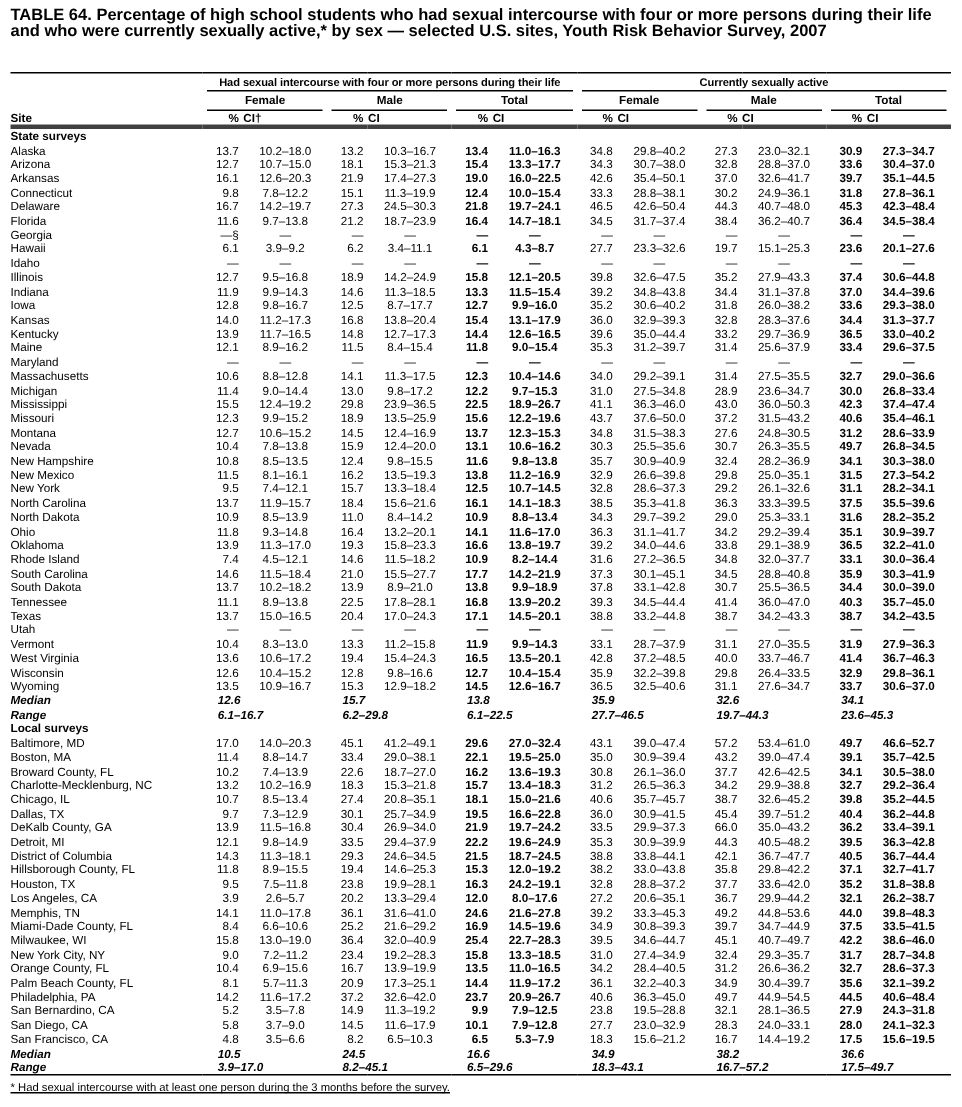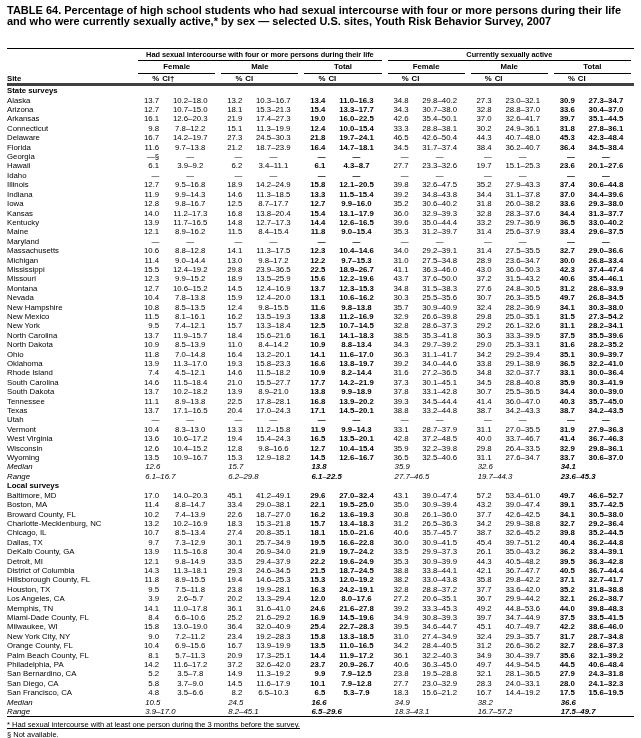--- a/index.html
+++ b/index.html
@@ -56,21 +56,21 @@
 
   th.pcthead { text-align: right; padding-right: 3px; }
   th.cihead  { text-align: left; }
 
   td.site { text-align: left; }
   td.pct  { text-align: right; padding-right: 3px; }
   td.ci   { text-align: center; }
   td.bold { font-weight: bold; }
 
   tr.section-row td { font-weight: bold; }
-  tr.summary-row td { font-style: italic; }
+  tr.summary-row td { font-style: italic; font-weight: bold; }
   td.sum { text-align: left; padding-left: 10px; }
 
   .footnotes {
     width: 627px;
     margin-top: 3px;
     font-size: 7.5px;
     line-height: 9.5px;
     text-decoration: underline;
   }
 </style>
@@ -547,21 +547,21 @@
           <td class="pct">34.3</td>
           <td class="ci">29.7–39.2</td>
           <td class="pct">29.0</td>
           <td class="ci">25.3–33.1</td>
           <td class="pct bold">31.6</td>
           <td class="ci bold">28.2–35.2</td>
         </tr>
         <tr class="data-row">
           <td class="site">Ohio</td>
           <td class="pct">11.8</td>
-          <td class="ci">7.0–14.8</td>
+          <td class="ci">9.3–14.8</td>
           <td class="pct">16.4</td>
           <td class="ci">13.2–20.1</td>
           <td class="pct bold">14.1</td>
           <td class="ci bold">11.6–17.0</td>
           <td class="pct">36.3</td>
           <td class="ci">31.1–41.7</td>
           <td class="pct">34.2</td>
           <td class="ci">29.2–39.4</td>
           <td class="pct bold">35.1</td>
           <td class="ci bold">30.9–39.7</td>
@@ -637,21 +637,21 @@
           <td class="pct">39.3</td>
           <td class="ci">34.5–44.4</td>
           <td class="pct">41.4</td>
           <td class="ci">36.0–47.0</td>
           <td class="pct bold">40.3</td>
           <td class="ci bold">35.7–45.0</td>
         </tr>
         <tr class="data-row">
           <td class="site">Texas</td>
           <td class="pct">13.7</td>
-          <td class="ci">17.1–16.5</td>
+          <td class="ci">15.0–16.5</td>
           <td class="pct">20.4</td>
           <td class="ci">17.0–24.3</td>
           <td class="pct bold">17.1</td>
           <td class="ci bold">14.5–20.1</td>
           <td class="pct">38.8</td>
           <td class="ci">33.2–44.8</td>
           <td class="pct">38.7</td>
           <td class="ci">34.2–43.3</td>
           <td class="pct bold">38.7</td>
           <td class="ci bold">34.2–43.5</td>
@@ -845,21 +845,21 @@
         <tr class="data-row">
           <td class="site">DeKalb County, GA</td>
           <td class="pct">13.9</td>
           <td class="ci">11.5–16.8</td>
           <td class="pct">30.4</td>
           <td class="ci">26.9–34.0</td>
           <td class="pct bold">21.9</td>
           <td class="ci bold">19.7–24.2</td>
           <td class="pct">33.5</td>
           <td class="ci">29.9–37.3</td>
-          <td class="pct">26.1</td>
+          <td class="pct">66.0</td>
           <td class="ci">35.0–43.2</td>
           <td class="pct bold">36.2</td>
           <td class="ci bold">33.4–39.1</td>
         </tr>
         <tr class="data-row">
           <td class="site">Detroit, MI</td>
           <td class="pct">12.1</td>
           <td class="ci">9.8–14.9</td>
           <td class="pct">33.5</td>
           <td class="ci">29.4–37.9</td>
@@ -1098,16 +1098,15 @@
           <td class="sum bold" colspan="2">6.5–29.6</td>
           <td class="sum" colspan="2">18.3–43.1</td>
           <td class="sum" colspan="2">16.7–57.2</td>
           <td class="sum bold" colspan="2">17.5–49.7</td>
         </tr>
       </tbody>
   </table>
 
   <div class="footnotes">
     <div>* Had sexual intercourse with at least one person during the 3 months before the survey.</div>
-    <div>§ Not available.</div>
   </div>
 
 </div>
 
 </body></html>

